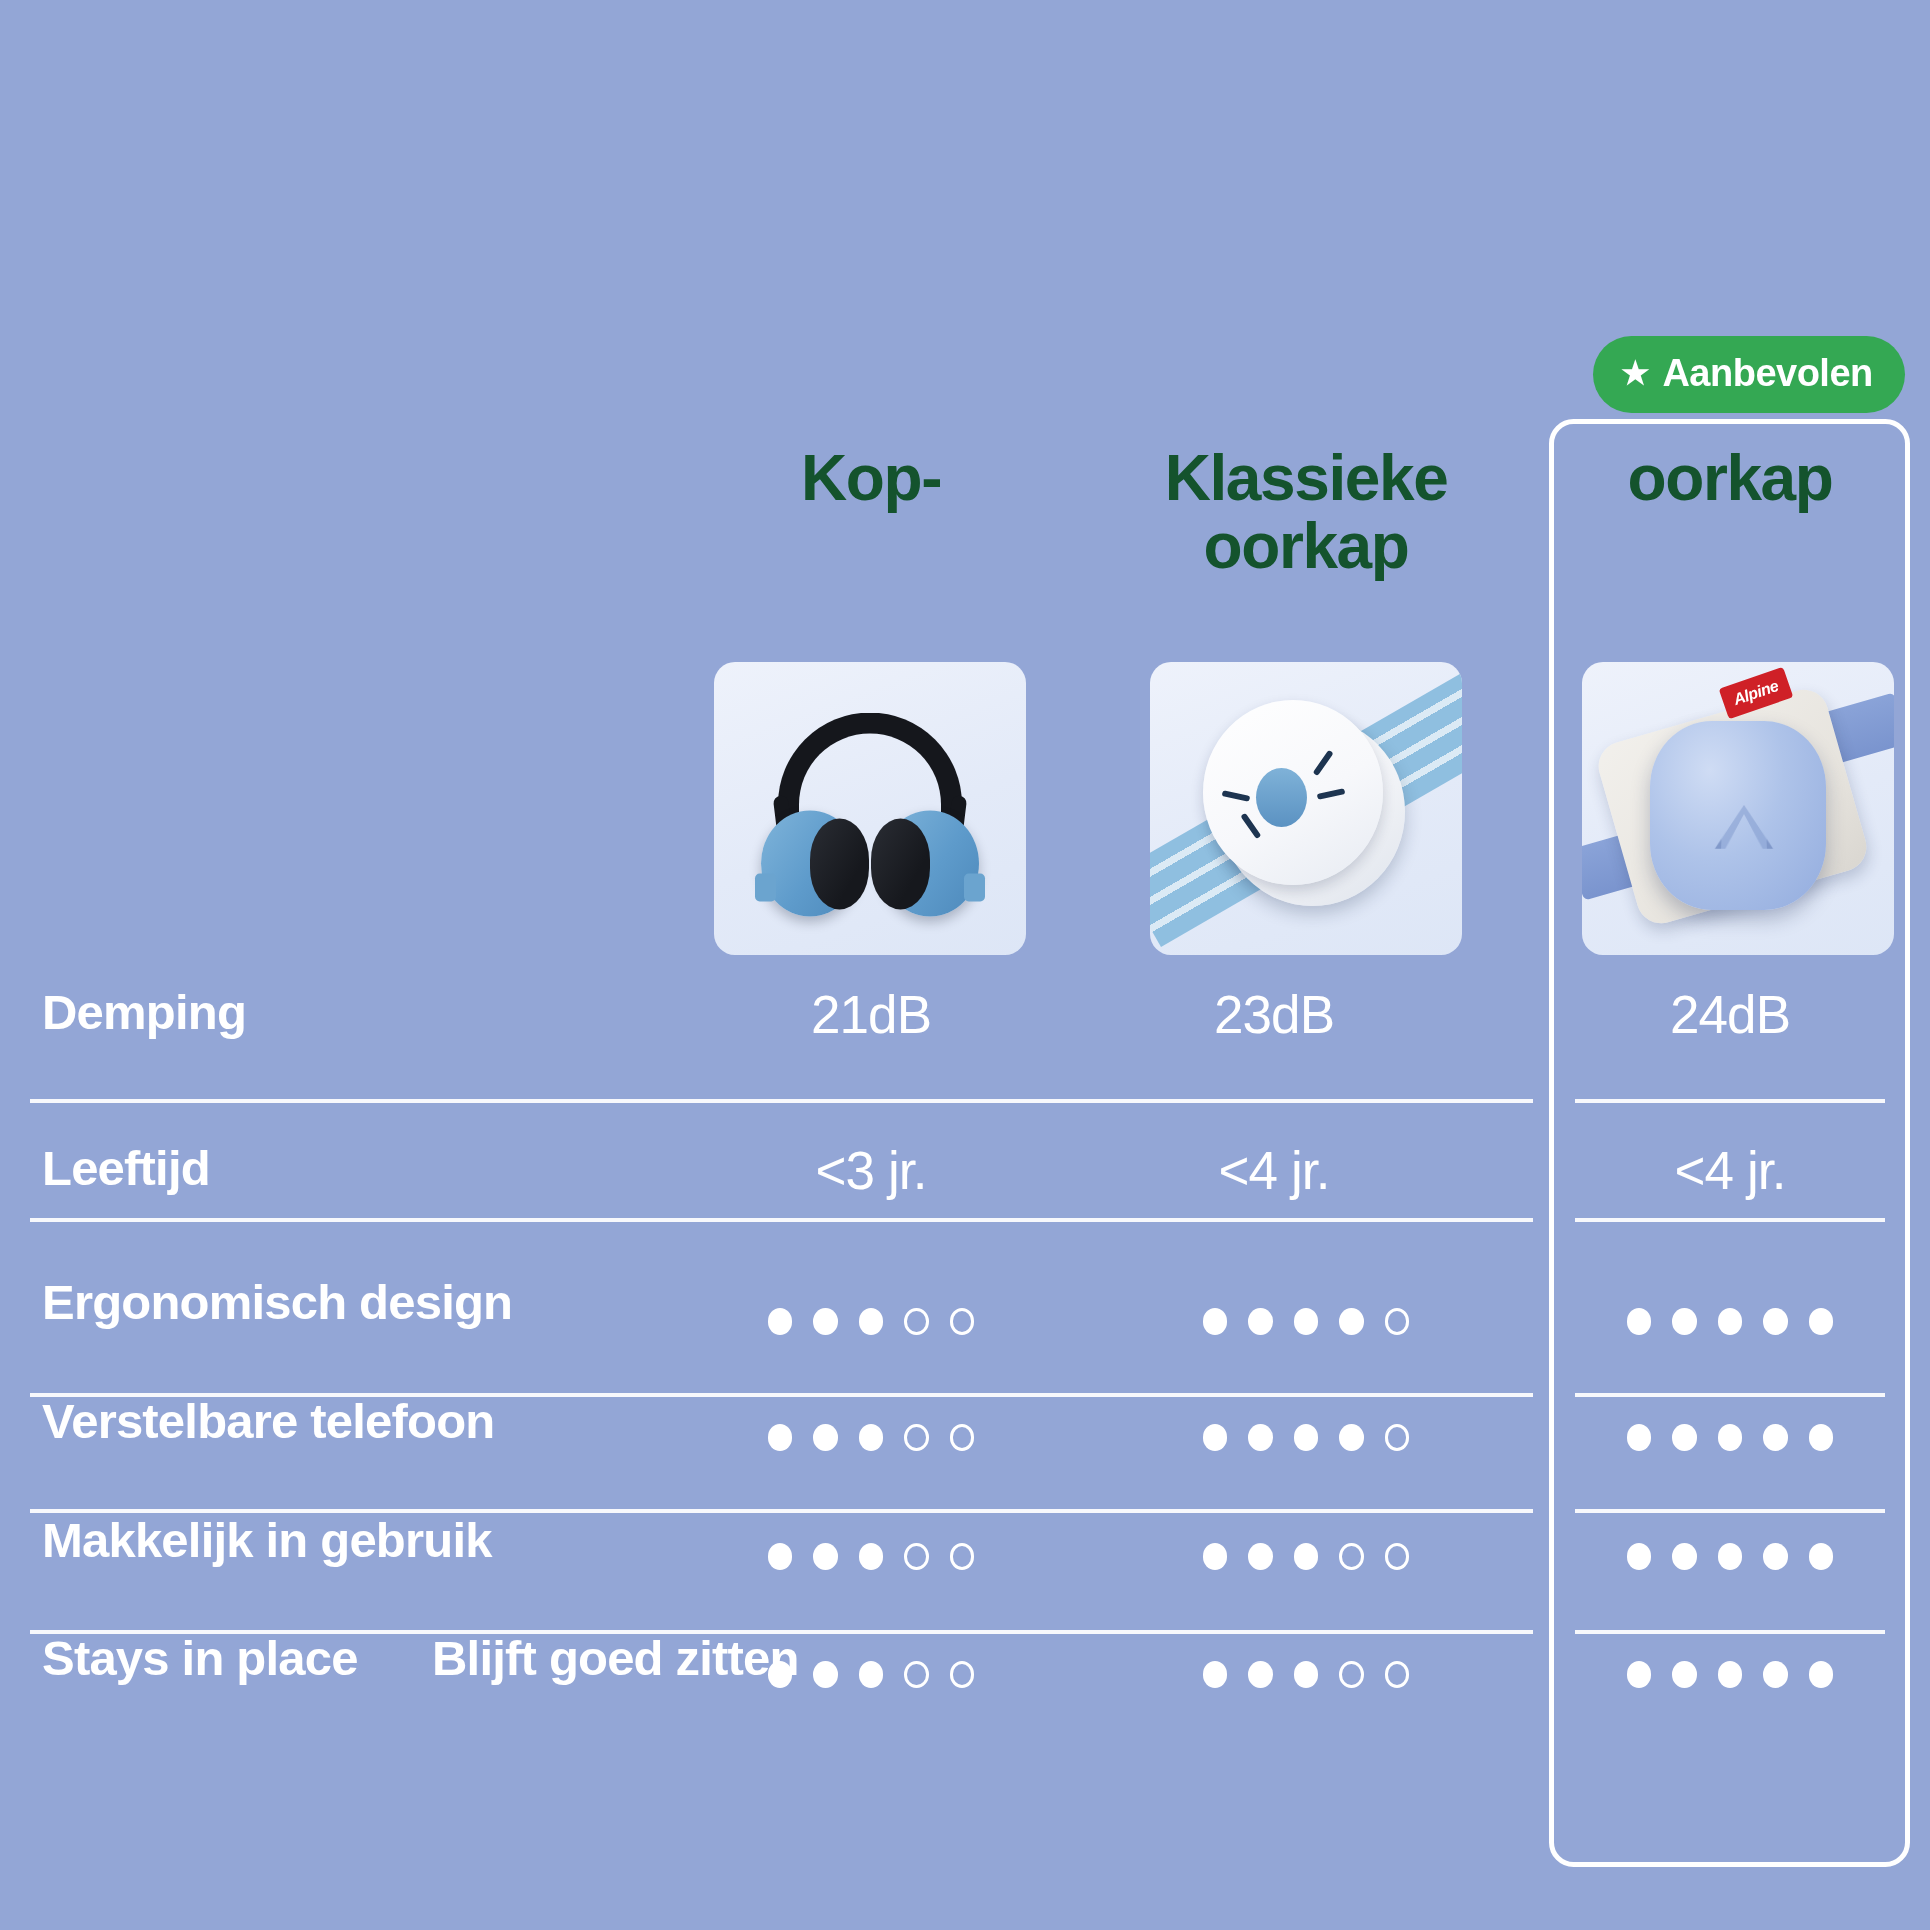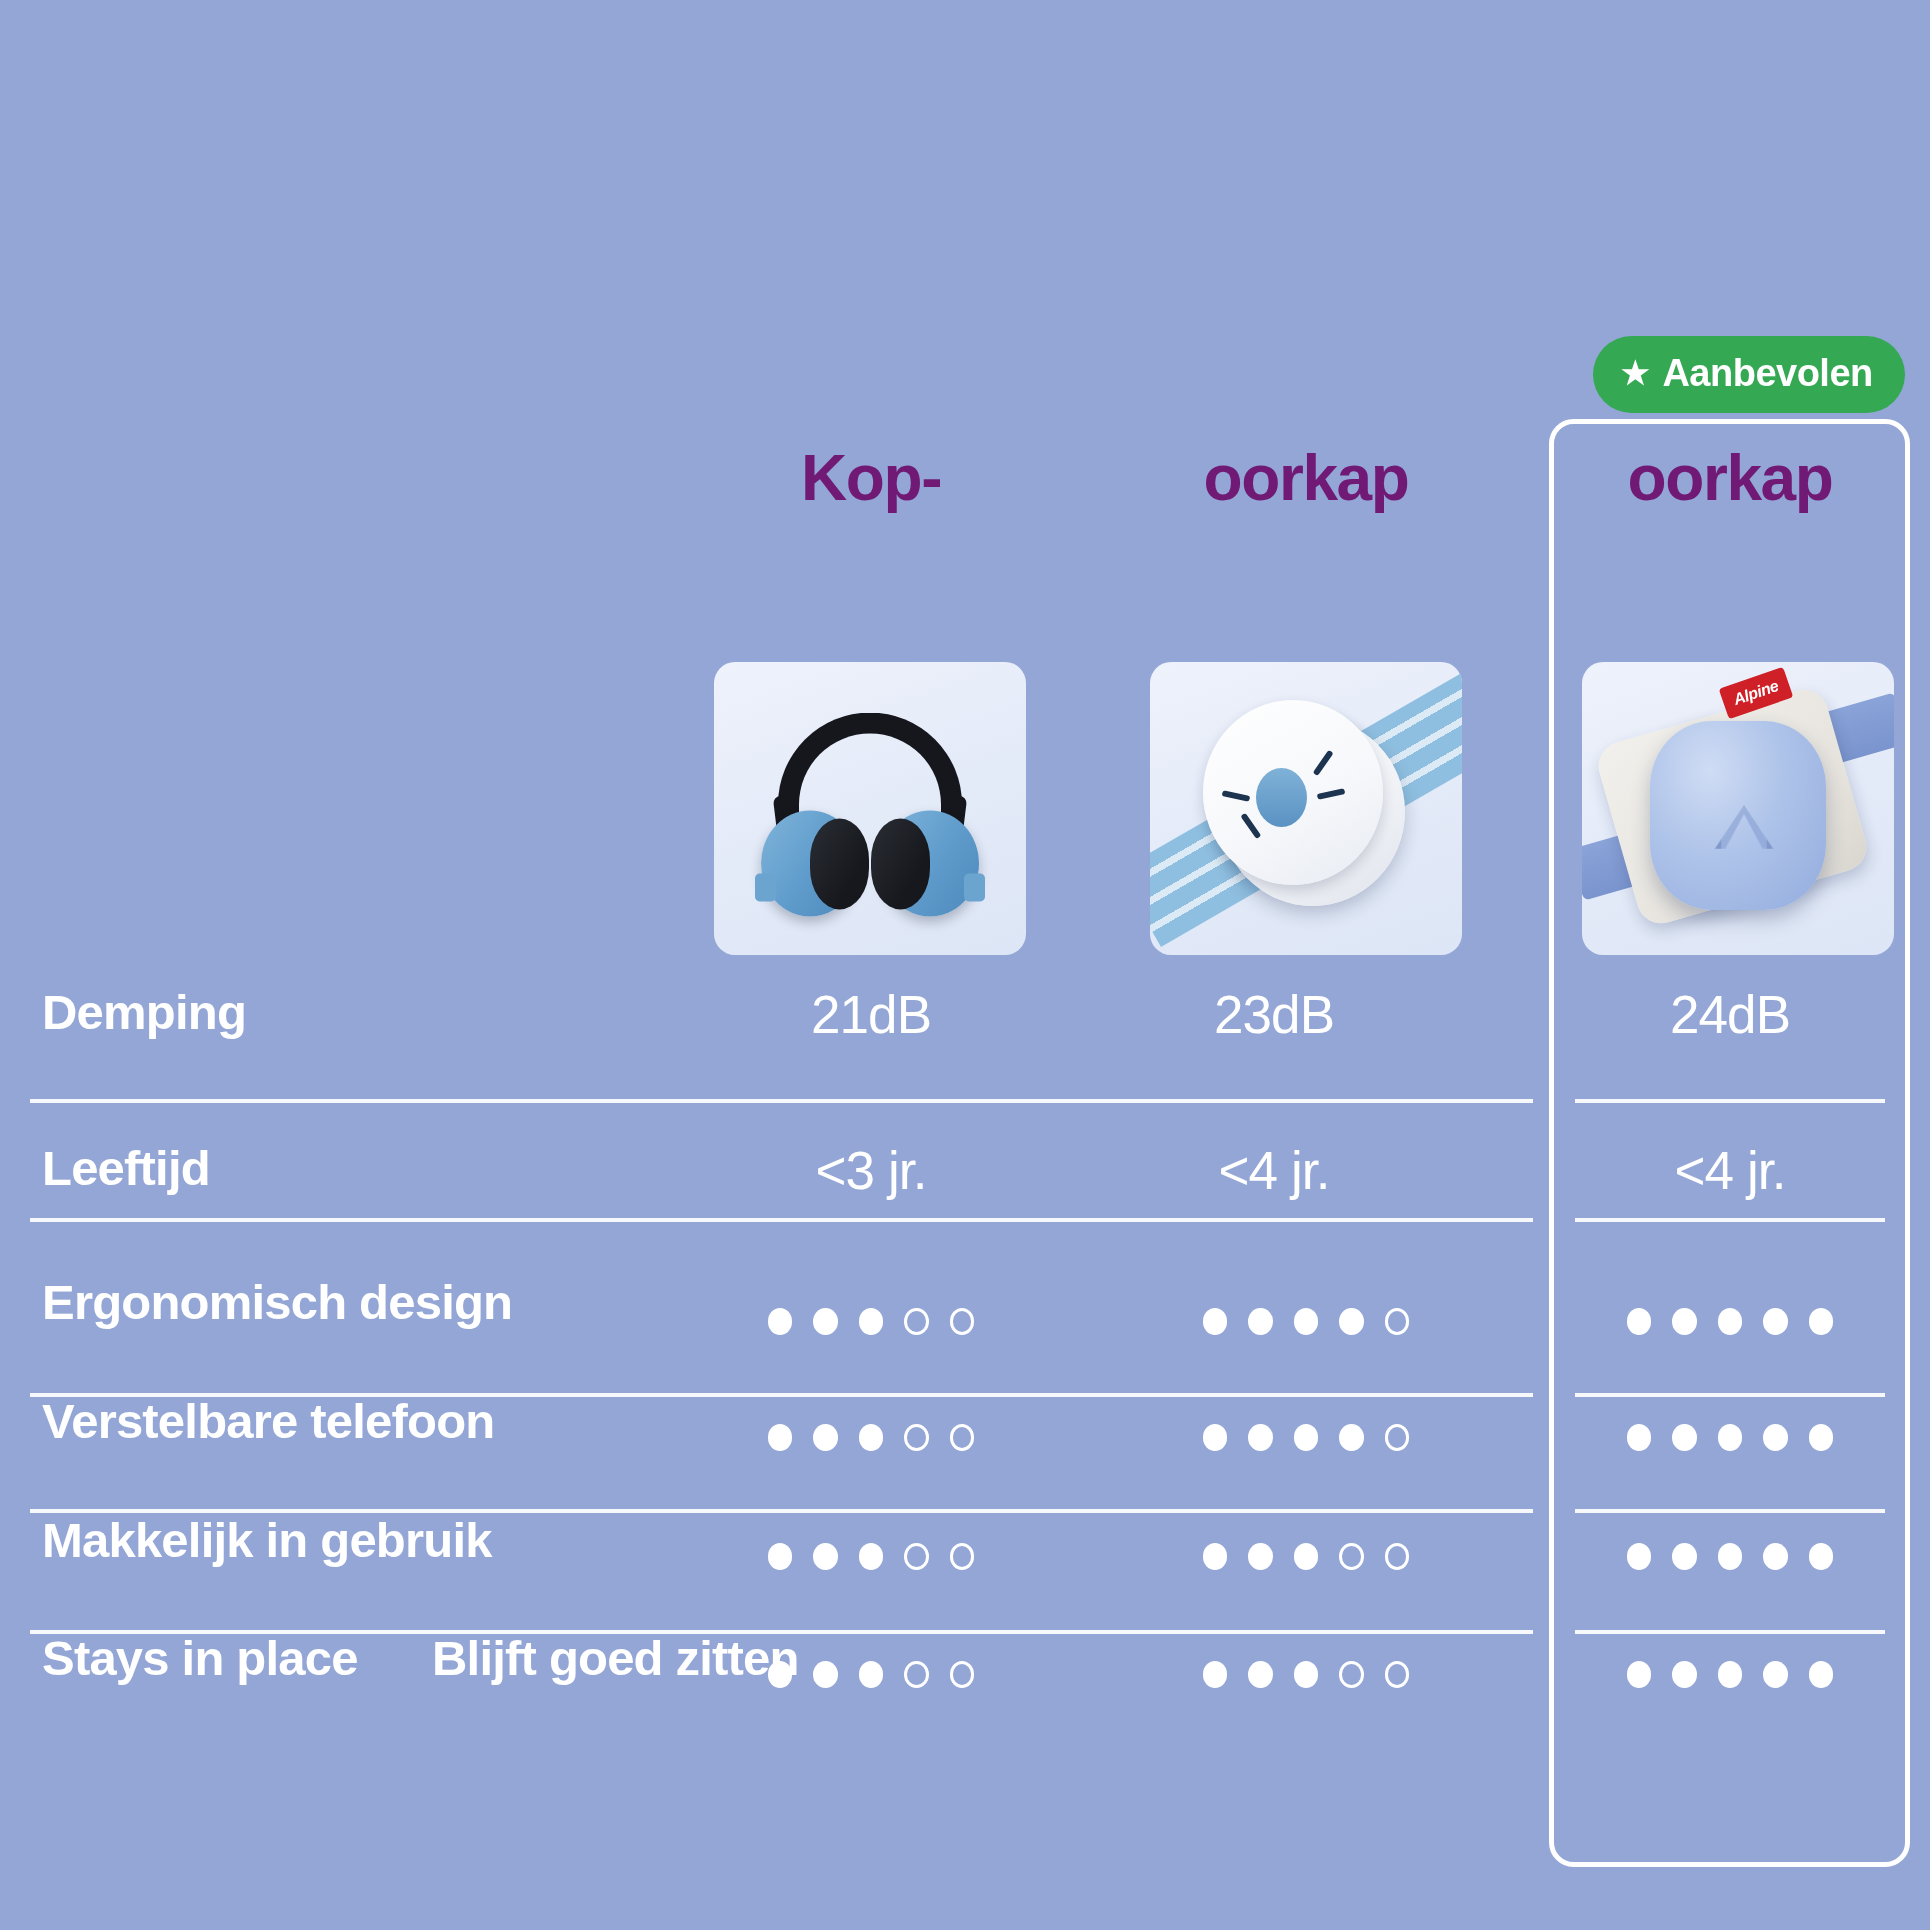--- a/index.html
+++ b/index.html
@@ -33,21 +33,21 @@
     width:361px;height:1448px;
     border:5.7px solid #ffffff;
     border-radius:24.6px;
     box-sizing:border-box;
     pointer-events:none;
   }
 
   
   .col-head{
     position:absolute;top:445px;width:284px;
-    text-align:center;color:#701a75;
+    text-align:center;color:#14532d;
     font-size:64px;font-weight:700;line-height:1.06;
     letter-spacing:-1.4px;
   }
   .col-head.c0{left:729px;}
   .col-head.c1{left:1164px;}
   .col-head.c2{left:1588px;width:284px;}
 
   
   .tile{
     position:absolute;top:662px;width:312px;height:293px;
@@ -197,20 +197,21 @@
     <span class="star">★</span>
     <span>Aanbevolen</span>
   </div>
 
   <div class="highlight-frame"></div>
 
   <div class="col-head c0">
     <div>Kop-</div>
   </div>
   <div class="col-head c1">
+    <div>Klassieke</div>
     <div>oorkap</div>
   </div>
   <div class="col-head c2">
     <div>oorkap</div>
   </div>
 
   <div class="tile t0">
     <div class="hp">
       <div class="band"></div>
       <div class="arm l"></div>

